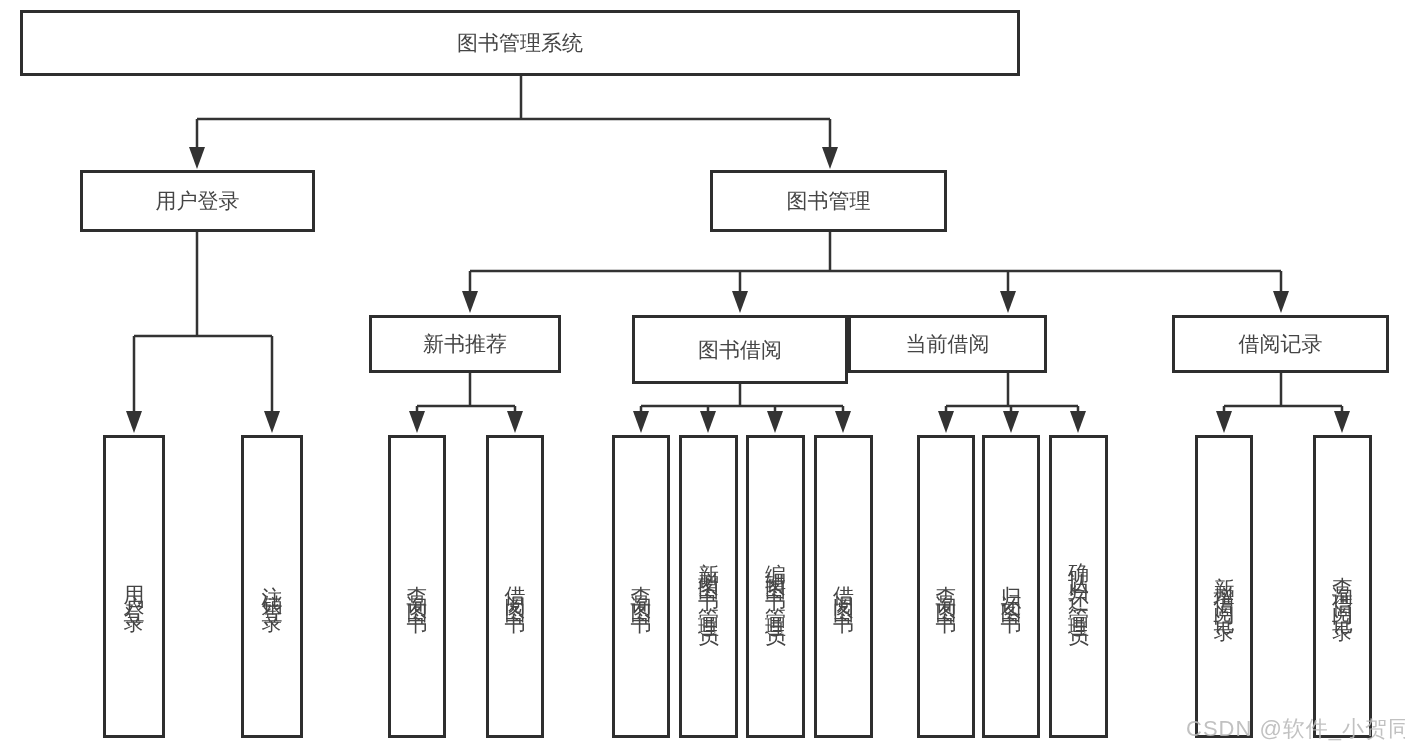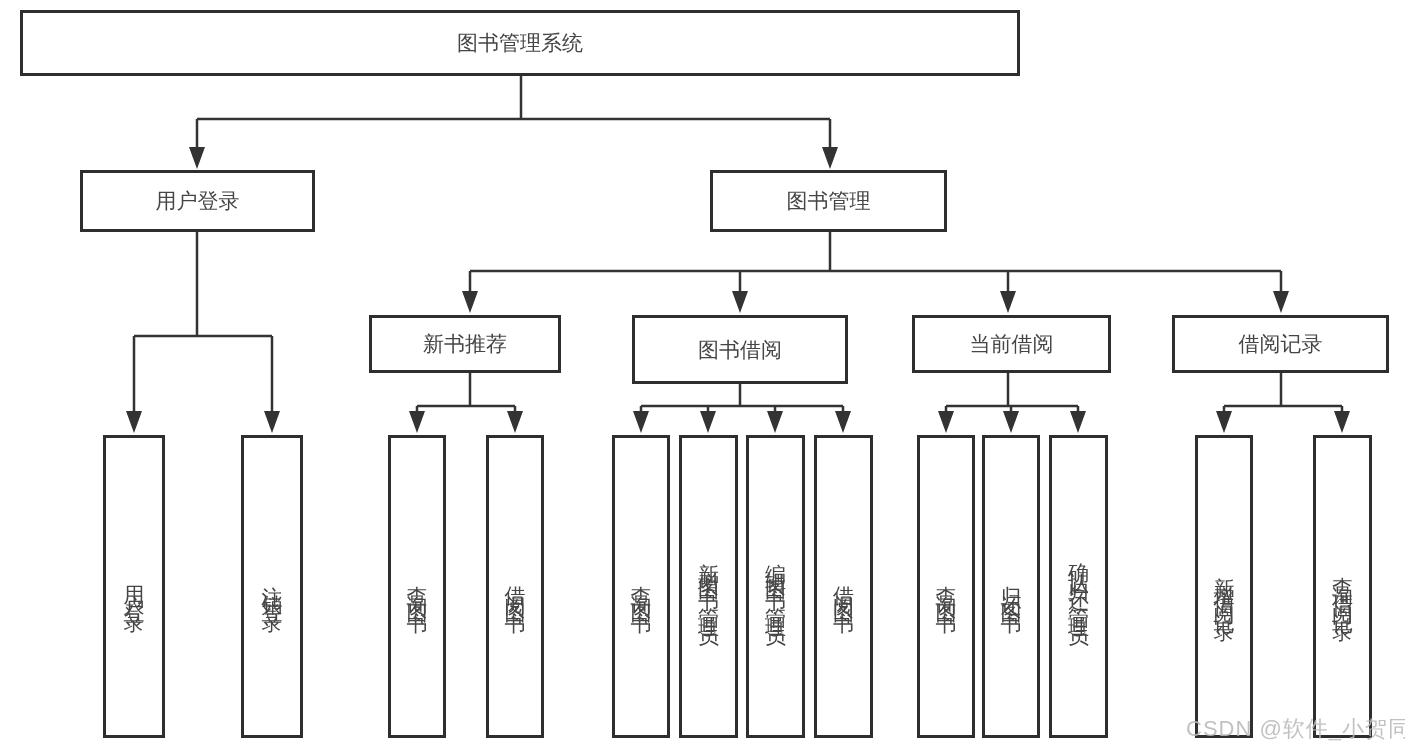--- a/index.html
+++ b/index.html
@@ -111,21 +111,21 @@
   <div class="node" style="left:710px; top:170px; width:237px; height:62px;">
     <span class="lbl">图书管理</span>
   </div>
 
   <div class="node" style="left:362px; top:315px; width:192px; height:58px;margin-left:7px;">
     <span class="lbl">新书推荐</span>
   </div>
   <div class="node" style="left:632px; top:315px; width:216px; height:69px;">
     <span class="lbl">图书借阅</span>
   </div>
-  <div class="node" style="left:912px; top:315px; width:199px; height:58px;">
+  <div class="node" style="left:848px; top:315px; width:199px; height:58px;">
     <span class="lbl">当前借阅</span>
   </div>
   <div class="node" style="left:1172px; top:315px; width:217px; height:58px;">
     <span class="lbl">借阅记录</span>
   </div>
 
   <div class="node vertical" style="left:103px; top:435px; width:62px; height:303px;">
     <span class="lbl">用户登录</span>
   </div>
   <div class="node vertical" style="left:241px; top:435px; width:62px; height:303px;">

